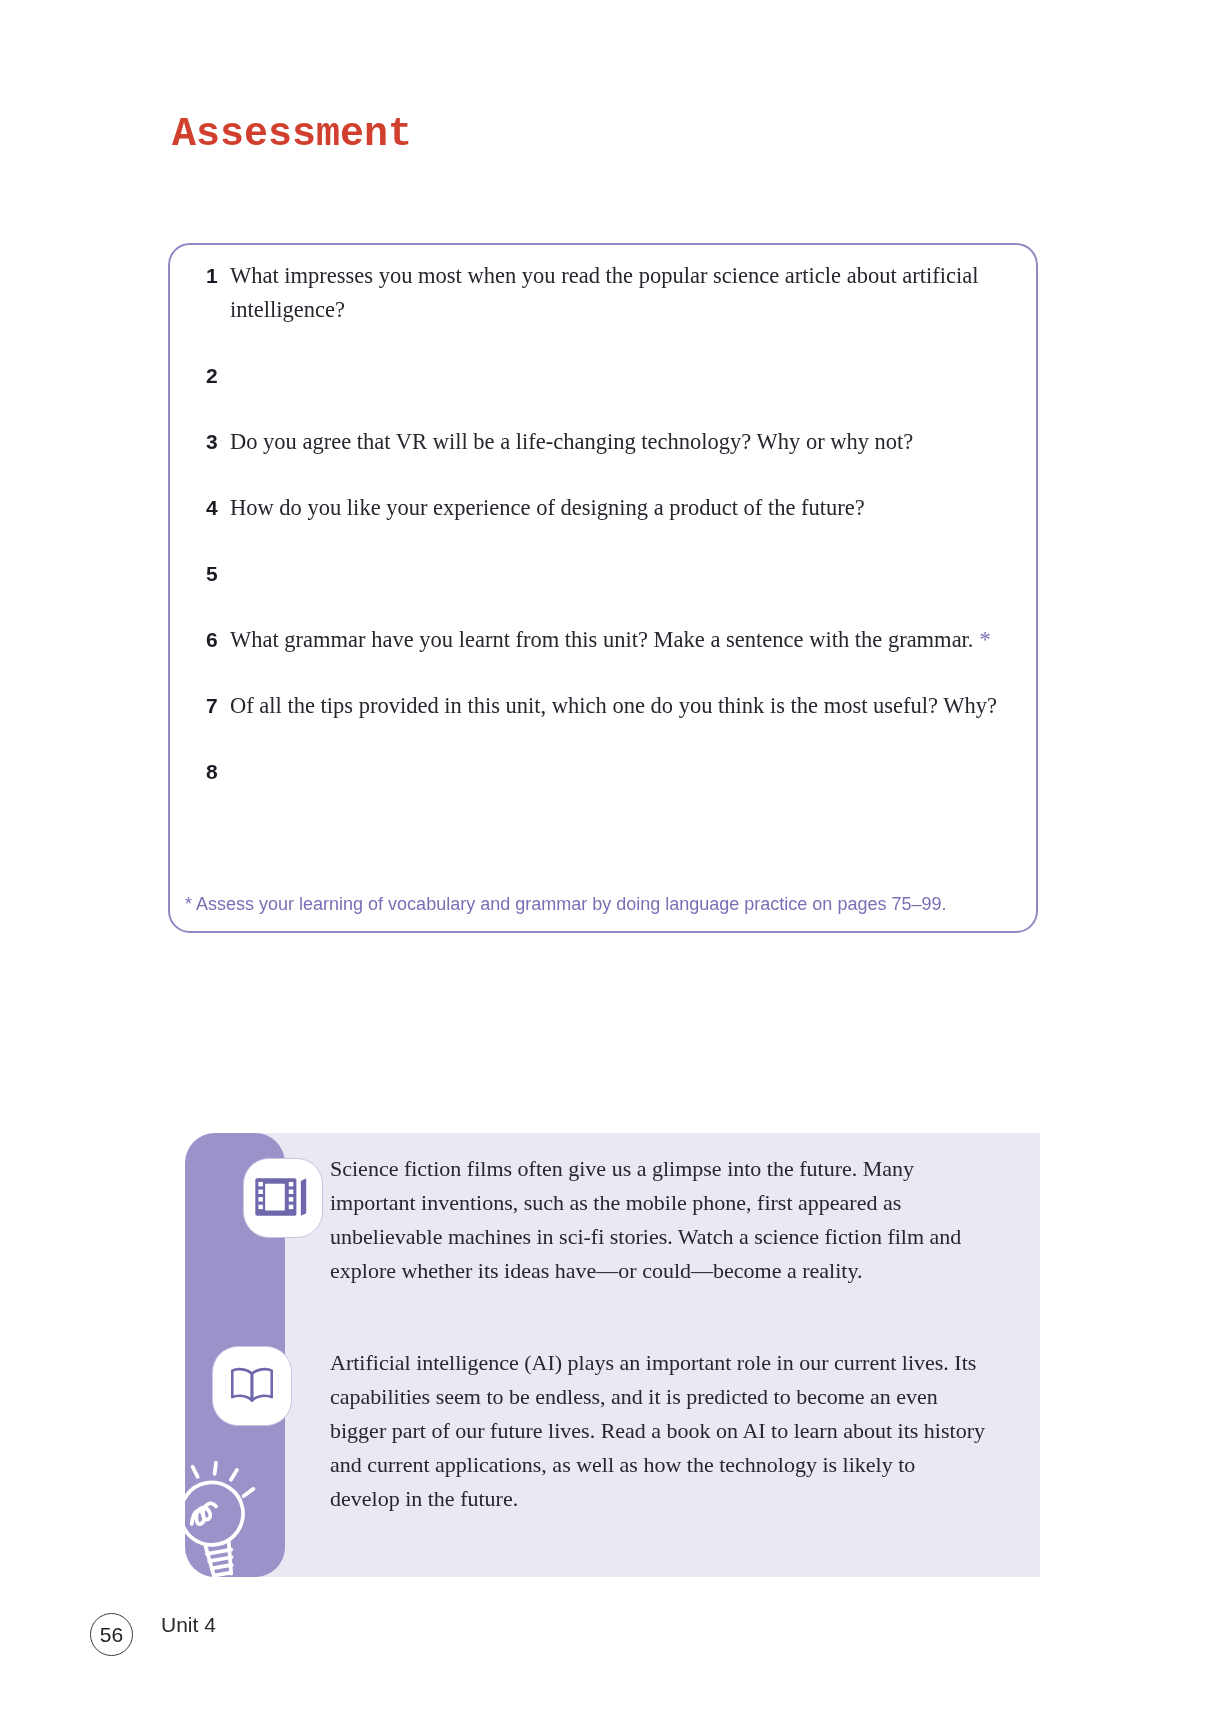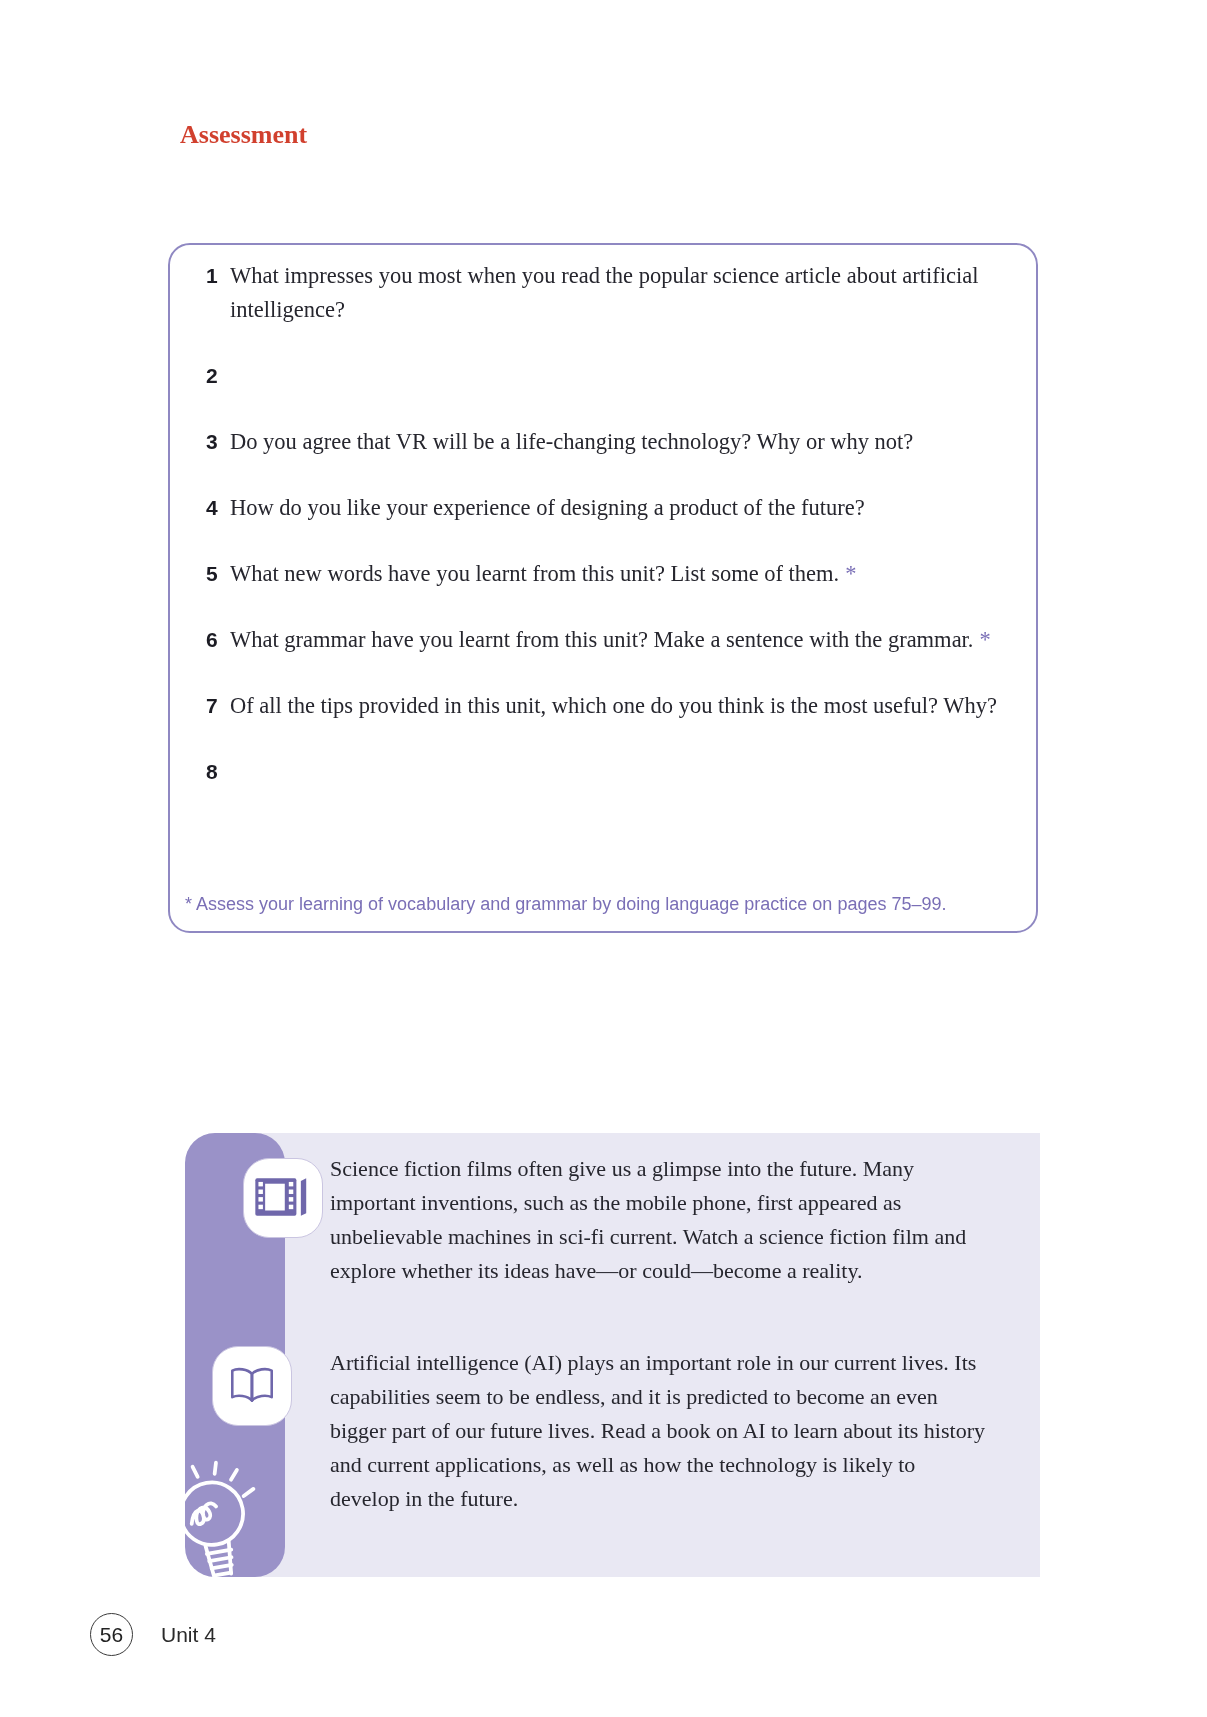--- a/index.html
+++ b/index.html
@@ -1,23 +1,23 @@
 <!DOCTYPE html>
 <html><head>
 <meta charset="utf-8">
 <style>
   html,body { margin:0; padding:0; background:#ffffff; }
   .page {
     position:relative; width:1207px; height:1717px; background:#ffffff;
     font-family:"Liberation Serif", serif; color:#26262e; overflow:hidden;
   }
   .red-title {
-    position:absolute; left:172px; margin:8px;
-    font-family:Liberation Serif, serif; font-weight:bold;
-    font-size:26px; color:#d1402e; letter-spacing:0px;
+    position:absolute; left:172px; margin:0;
+    font-family:Liberation Mono, monospace; font-weight:bold;
+    font-size:40px; color:#d1402e; letter-spacing:0px;
   }
   .assessment-title { top:112px; }
   .further-title { top:964px; }
   .intro {
     position:absolute; left:172px; top:170px; width:770px; margin:0;
     font-family:"Liberation Sans", sans-serif; font-style:italic;
     font-size:19px; line-height:32px; color:#333338;
   }
   .q-box {
     position:absolute; left:168px; top:243px; width:870px; height:690px;
@@ -53,21 +53,21 @@
   }
   .fs-icon-film { left:58px; top:25px; }
   .fs-icon-book { left:27px; top:213px; }
   .fs-bulb { position:absolute; left:-25px; top:322px; width:112px; height:140px; transform:rotate(-10deg); }
   .fs-text {
     position:absolute; left:145px; width:660px; margin:0;
     font-size:22px; line-height:34px; color:#26262e;
   }
   .fs-text-1 { top:19px; }
   .fs-text-2 { top:213px; }
-  .footer { position:absolute; left:90px; top:1613px; display:flex; align-items:center; }
+  .footer { position:absolute; left:90px; top:1613px; display:flex; align-items:flex-start; }
   .page-num-circle {
     width:43px; height:43px; border:1.5px solid #3a3a3a; border-radius:50%;
     display:flex; align-items:center; justify-content:center; box-sizing:border-box;
     font-family:"Liberation Sans", sans-serif; font-size:21px; color:#222;
   }
   .unit-label {
     margin-left:28px; font-family:"Liberation Sans", sans-serif;
     font-size:21px; color:#2a2a2a;
   }
 </style>
@@ -91,21 +91,20 @@
       <div class="q-row">
         <span class="q-num">3</span>
         <span class="q-text"><span>Do you agree that VR will be a life-changing technology? Why or why not?</span><span class="q-mark"></span></span>
       </div>
       <div class="q-row">
         <span class="q-num">4</span>
         <span class="q-text"><span>How do you like your experience of designing a product of the future?</span><span class="q-mark"></span></span>
       </div>
       <div class="q-row">
         <span class="q-num">5</span>
-        <span class="q-text"><span>What new words have you learnt from this unit? List some of them.</span><span class="q-mark">*</span></span>
       </div>
       <div class="q-row">
         <span class="q-num">6</span>
         <span class="q-text"><span>What grammar have you learnt from this unit? Make a sentence with the grammar.</span><span class="q-mark">*</span></span>
       </div>
       <div class="q-row">
         <span class="q-num">7</span>
         <span class="q-text"><span>Of all the tips provided in this unit, which one do you think is the most useful? Why?</span><span class="q-mark"></span></span>
       </div>
       <div class="q-row">
@@ -154,21 +153,21 @@
         <line x1="90" y1="38" x2="80" y2="43"></line>
         <path d="M28,60 c4,-14 12,-14 12,-4 c0,6 -7,8 -7,2 c0,-10 10,-16 13,-6 c2,6 -5,10 -6,3 c-1,-9 9,-15 13,-7"></path>
         <path d="M37,82 L40,112 M59,82 L56,112"></path>
         <line x1="37" y1="90" x2="60" y2="90"></line>
         <line x1="38" y1="97" x2="59" y2="97"></line>
         <line x1="39" y1="104" x2="58" y2="104"></line>
         <line x1="41" y1="111" x2="56" y2="111"></line>
       </svg>
     </div>
 
-    <p class="fs-text fs-text-1">Science fiction films often give us a glimpse into the future. Many important inventions, such as the mobile phone, first appeared as unbelievable machines in sci-fi current. Watch a science fiction film and explore whether its ideas have—or could—become a reality.</p>
+    <p class="fs-text fs-text-1">Science fiction films often give us a glimpse into the future. Many important inventions, such as the mobile phone, first appeared as unbelievable machines in sci-fi stories. Watch a science fiction film and explore whether its ideas have—or could—become a reality.</p>
     <p class="fs-text fs-text-2">Artificial intelligence (AI) plays an important role in our current lives. Its capabilities seem to be endless, and it is predicted to become an even bigger part of our future lives. Read a book on AI to learn about its history and current applications, as well as how the technology is likely to develop in the future.</p>
   </div>
 
   <div class="footer">
     <span class="page-num-circle">56</span>
     <span class="unit-label">Unit 4</span>
   </div>
 
 </div>
 

